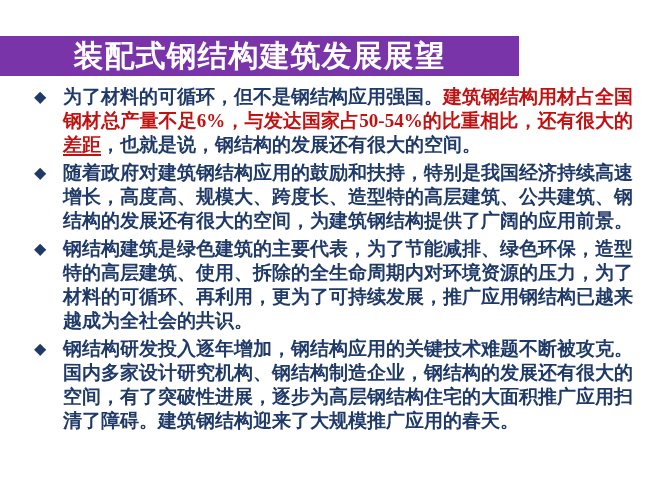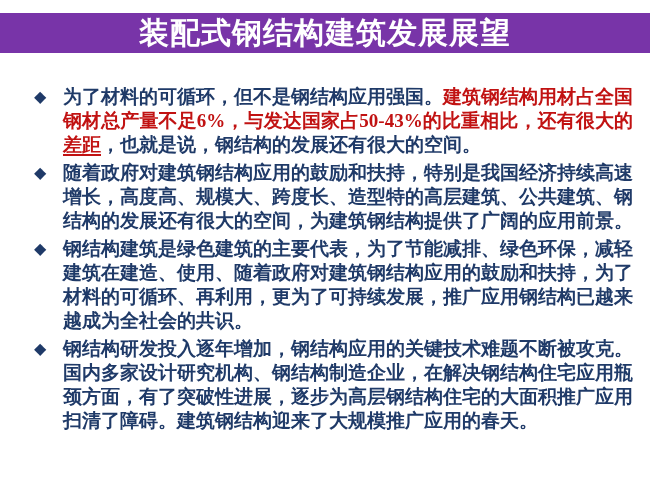--- a/index.html
+++ b/index.html
@@ -2,21 +2,21 @@
 <html lang="zh" style="--bg: #FFFFFF; --title-bg: #7834A8; --title-fg: #FFFFFF; --body-fg: #1F3A68; --hl-fg: #C11212;"><head>
 <meta charset="utf-8">
 <style>
   html,body{margin:0;padding:0;}
   body{
     width:650px;height:487px;position:relative;overflow:hidden;
     background:var(--bg,#ffffff);
     font-family:"Liberation Serif","DejaVu Serif",serif;
   }
   .title-bar{
-    position:absolute;top:13px;left:0;width:650px;height:40px;
+    position:absolute;top:36px;left:0;width:519px;height:40px;
     background:var(--title-bg,#7834A8);
     display:flex;align-items:center;justify-content:center;
   }
   .title-bar .slide-title{
     color:var(--title-fg,#ffffff);
     font-size:30px;font-weight:bold;letter-spacing:1px;line-height:40px;
     white-space:nowrap;
   }
   .content{
     position:absolute;top:85px;left:33px;width:600px;
@@ -48,18 +48,18 @@
 </style>
 </head>
 <body>
 
 <div class="title-bar">
   <div class="slide-title">装配式钢结构建筑发展展望</div>
 </div>
 
 <div class="content">
   <div id="bullet-list">
-      <div class="bullet-item"><span class="diamond">◆</span><span><span class="seg-normal">为了材料的可循环，但不是钢结构应用强国。</span><span class="seg-highlight">建筑钢结构用材占全国钢材总产量不足6%，与发达国家占50-43%的比重相比，还有很大的</span><span class="seg-highlight-underline">差距</span><span class="seg-normal">，也就是说，钢结构的发展还有很大的空间。</span></span></div>
+      <div class="bullet-item"><span class="diamond">◆</span><span><span class="seg-normal">为了材料的可循环，但不是钢结构应用强国。</span><span class="seg-highlight">建筑钢结构用材占全国钢材总产量不足6%，与发达国家占50-54%的比重相比，还有很大的</span><span class="seg-highlight-underline">差距</span><span class="seg-normal">，也就是说，钢结构的发展还有很大的空间。</span></span></div>
       <div class="bullet-item"><span class="diamond">◆</span><span><span class="seg-normal">随着政府对建筑钢结构应用的鼓励和扶持，特别是我国经济持续高速增长，高度高、规模大、跨度长、造型特的高层建筑、公共建筑、钢结构的发展还有很大的空间，为建筑钢结构提供了广阔的应用前景。</span></span></div>
-      <div class="bullet-item"><span class="diamond">◆</span><span><span class="seg-normal">钢结构建筑是绿色建筑的主要代表，为了节能减排、绿色环保，减轻建筑在建造、使用、随着政府对建筑钢结构应用的鼓励和扶持，为了材料的可循环、再利用，更为了可持续发展，推广应用钢结构已越来越成为全社会的共识。</span></span></div>
-      <div class="bullet-item"><span class="diamond">◆</span><span><span class="seg-normal">钢结构研发投入逐年增加，钢结构应用的关键技术难题不断被攻克。国内多家设计研究机构、钢结构制造企业，在解决钢结构住宅应用瓶颈方面，有了突破性进展，逐步为高层钢结构住宅的大面积推广应用扫清了障碍。建筑钢结构迎来了大规模推广应用的春天。</span></span></div>
+      <div class="bullet-item"><span class="diamond">◆</span><span><span class="seg-normal">钢结构建筑是绿色建筑的主要代表，为了节能减排、绿色环保，造型特的高层建筑、使用、拆除的全生命周期内对环境资源的压力，为了材料的可循环、再利用，更为了可持续发展，推广应用钢结构已越来越成为全社会的共识。</span></span></div>
+      <div class="bullet-item"><span class="diamond">◆</span><span><span class="seg-normal">钢结构研发投入逐年增加，钢结构应用的关键技术难题不断被攻克。国内多家设计研究机构、钢结构制造企业，钢结构的发展还有很大的空间，有了突破性进展，逐步为高层钢结构住宅的大面积推广应用扫清了障碍。建筑钢结构迎来了大规模推广应用的春天。</span></span></div>
     </div>
 </div>
 
 </body></html>

